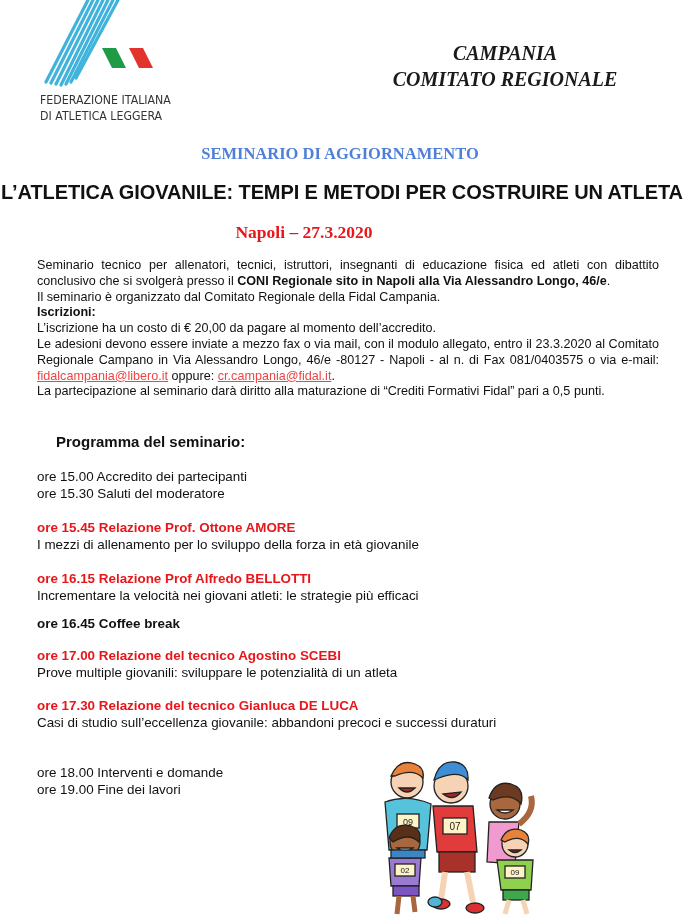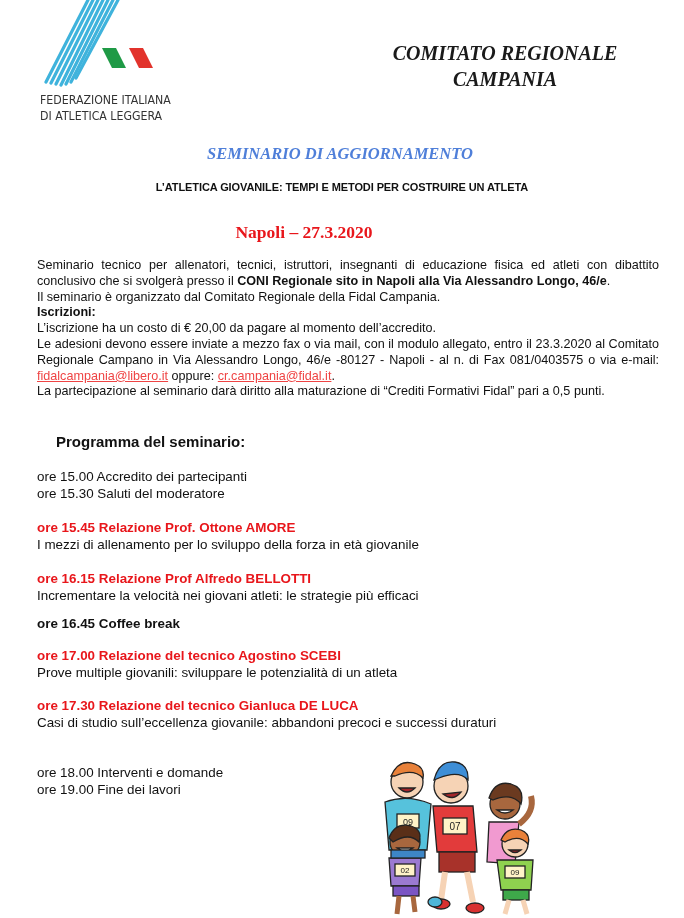--- a/index.html
+++ b/index.html
@@ -1,21 +1,21 @@
 <!DOCTYPE html>
 <html><head>
 <meta charset="utf-8">
 <style>
   html, body { margin: 0; padding: 0; background: #ffffff; }
   body { width: 684px; height: 918px; position: relative; overflow: hidden; font-family: "Liberation Sans", sans-serif; color: #111; }
   .logo { position: absolute; left: 36px; top: 0; width: 130px; height: 130px; }
   .logo-text { position: absolute; left: 40px; top: 92px; font-family: "DejaVu Sans", sans-serif; font-size: 12.5px; line-height: 16px; color: #333; letter-spacing: 0px; transform: scaleX(0.88); transform-origin: left top; white-space: nowrap; }
   .committee { position: absolute; left: 370px; top: 40px; width: 270px; text-align: center; font-family: "Liberation Serif", serif; font-style: italic; font-weight: bold; font-size: 20px; line-height: 26px; color: #1a1a1a; }
-  .seminar { position: absolute; left: 0; width: 680px; top: 144px; text-align: center; font-family: "Liberation Serif", serif; font-weight: bold; font-size: 16.5px; color: #4f7fd9; font-style: italic; }
-  .main-title { position: absolute; left: 0; width: 684px; top: 181px; text-align: center; font-family: "Liberation Sans", sans-serif; font-weight: bold; font-size: 11px; color: #111; letter-spacing: -0.1px; }
+  .seminar { position: absolute; left: 0; width: 680px; top: 144px; text-align: center; font-family: "Liberation Serif", serif; font-weight: bold; font-size: 16.5px; color: #4f7fd9; }
+  .main-title { position: absolute; left: 0; width: 684px; top: 181px; text-align: center; font-family: "Liberation Sans", sans-serif; font-weight: bold; font-size: 20px; color: #111; letter-spacing: -0.1px; }
   .date { position: absolute; left: 0; width: 608px; top: 222px; text-align: center; font-family: "Liberation Serif", serif; font-weight: bold; font-size: 17.5px; color: #e8161b; }
   .para { position: absolute; left: 37px; width: 622px; top: 258px; font-size: 12.6px; line-height: 15.8px; color: #111; }
   .para p { margin: 0; }
   .justify { text-align: justify; text-align-last: left; }
   a.link { color: #ef4444; text-decoration: underline; }
   .program { position: absolute; left: 37px; width: 622px; top: 433px; font-size: 13.4px; line-height: 17px; }
   .program .head { font-weight: bold; font-size: 15px; margin-left: 19px; }
   .program .block { position: absolute; left: 0; white-space: nowrap; }
   .red { color: #e8161b; font-weight: bold; }
   .b { font-weight: bold; }
@@ -36,22 +36,22 @@
   </g>
   <polygon points="66,48 80,48 90,68 76,68" fill="#1f9a46"></polygon>
   <polygon points="93,48 107,48 117,68 103,68" fill="#e2332c"></polygon>
 </svg>
 <div class="logo-text">
   <div>FEDERAZIONE ITALIANA</div>
   <div>DI ATLETICA LEGGERA</div>
 </div>
 
 <div class="committee">
+  <div>CAMPANIA</div>
   <div>COMITATO REGIONALE</div>
-  <div>CAMPANIA</div>
 </div>
 
 <div class="seminar">SEMINARIO DI AGGIORNAMENTO</div>
 <div class="main-title">L’ATLETICA GIOVANILE: TEMPI E METODI PER COSTRUIRE UN ATLETA</div>
 <div class="date">Napoli – 27.3.2020</div>
 
 <div class="para">
   <p class="justify"><span>Seminario tecnico per allenatori, tecnici, istruttori, insegnanti di educazione fisica ed atleti con dibattito conclusivo che si svolgerà presso il </span><span class="b">CONI Regionale sito in Napoli alla Via Alessandro Longo, 46/e</span><span>.</span></p>
   <p>Il seminario è organizzato dal Comitato Regionale della Fidal Campania.</p>
   <p class="b">Iscrizioni:</p>

